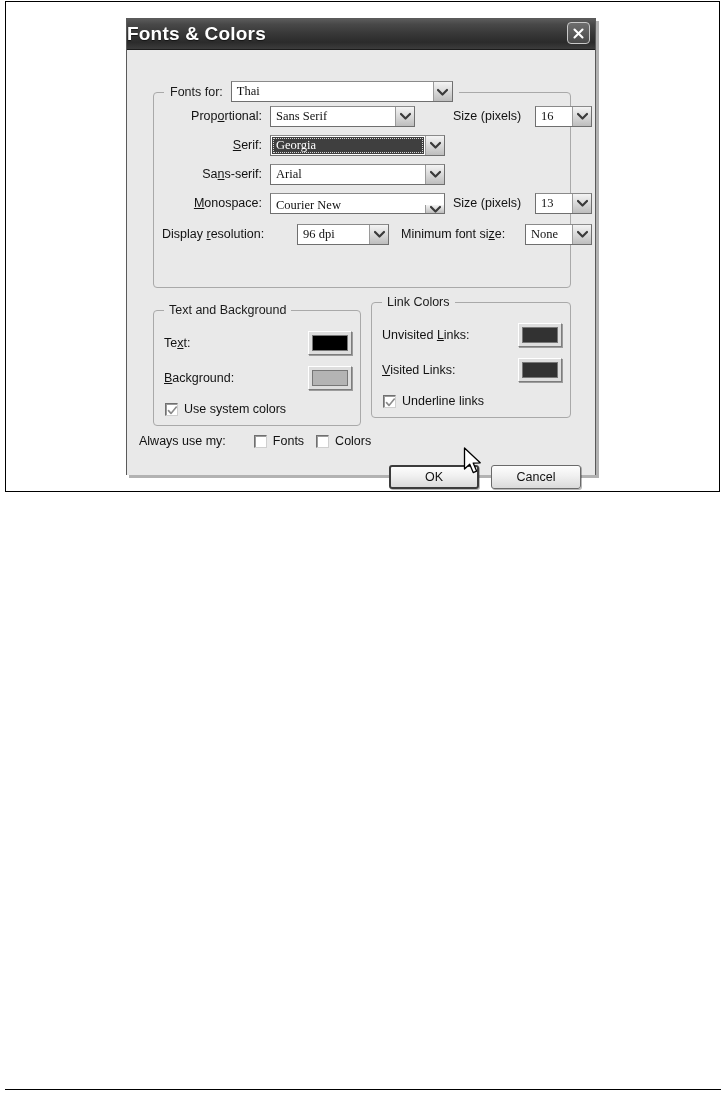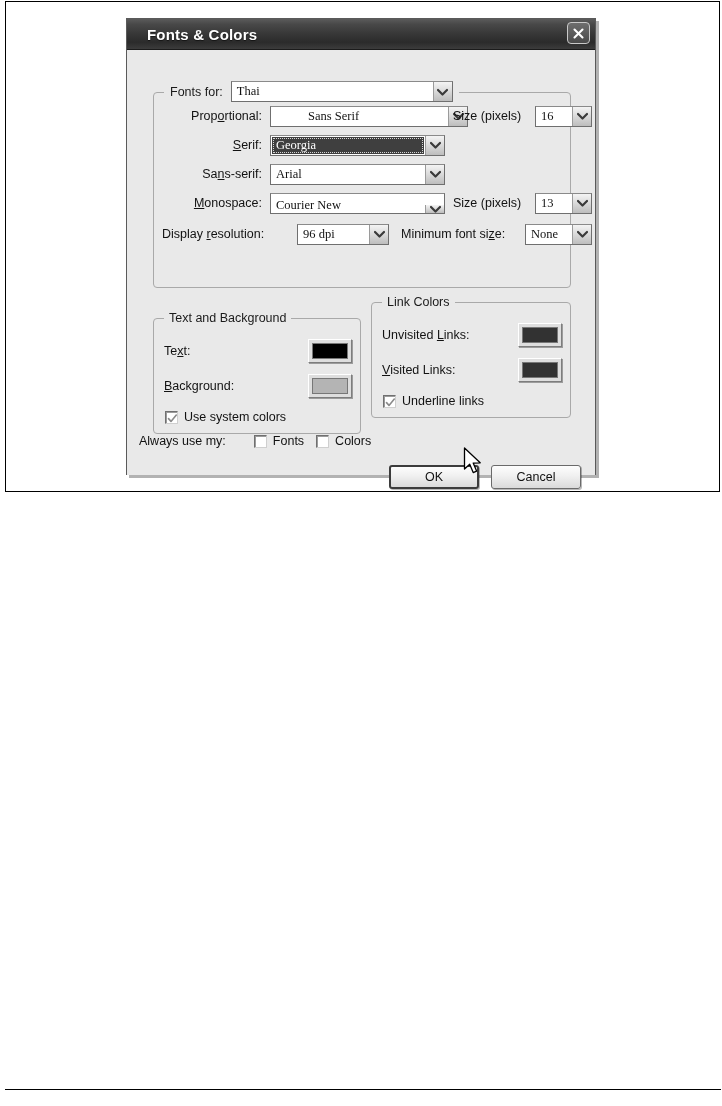--- a/index.html
+++ b/index.html
@@ -51,24 +51,24 @@
   .titlebar {
     position: relative;
     height: 30px;
     background: linear-gradient(to bottom, #5b5b5b 0%, #484848 18%, #363636 52%, #2b2b2b 78%, #3c3c3c 100%);
     border-bottom: 1px solid #1b1b1b;
     display: flex;
     align-items: center;
   }
   .title-text {
     color: #ffffff;
-    font-size: 15px;
+    font-size: 19px;
     font-weight: bold;
     letter-spacing: 0.2px;
-    margin-left: 20px;
+    margin-left: 0;
     text-shadow: 0 1px 1px rgba(0,0,0,0.6);
   }
   .close-btn {
     position: absolute;
     right: 5px;
     top: 3px;
     width: 23px;
     height: 22px;
     border-radius: 4px;
     border: 1px solid #c9c9c9;
@@ -100,21 +100,21 @@
     top: -8px;
     left: 10px;
     background: #e9e9e9;
     padding: 0 5px;
     font-size: 12.5px;
     color: #1a1a1a;
     white-space: nowrap;
   }
 
   #group-fonts   { left: 26px; top: 42px; width: 418px; height: 196px; }
-  #group-textbg  { left: 26px; top: 268px; width: 208px; height: 116px; }
+  #group-textbg  { left: 26px; top: 260px; width: 208px; height: 116px; }
   #group-link    { left: 244px; top: 252px; width: 200px; height: 116px; }
 
   
   .legend-with-combo {
     position: absolute;
     top: -12px;
     left: 10px;
     background: #e9e9e9;
     padding: 0 6px;
     display: flex;
@@ -276,21 +276,21 @@
           <span class="arrow">
             <svg width="11" height="8" viewBox="0 0 11 8">
                 <path d="M1 2 L5.5 6.5 L10 2" stroke="#3a3a3a" stroke-width="2.2" fill="none" stroke-linecap="round" stroke-linejoin="round"></path>
               </svg>
           </span>
         </div>
       </div>
 
       <div class="row" style="left:0; top:23px; width:100%;">
         <span class="lbl" style="position:absolute; left:8px; width:100px; text-align:right;"><span>Prop</span><u>o</u><span>rtional:</span></span>
-        <div class="combo" style="position:absolute; left:116px; width:198px;padding-left:32px;">
+        <div class="combo" style="position:absolute; left:116px; width:145px;">
           <span class="val">Sans Serif</span>
           <span class="arrow">
             <svg width="11" height="8" viewBox="0 0 11 8">
                 <path d="M1 2 L5.5 6.5 L10 2" stroke="#3a3a3a" stroke-width="2.2" fill="none" stroke-linecap="round" stroke-linejoin="round"></path>
               </svg>
           </span>
         </div>
         <span class="lbl" style="position:absolute; left:299px;">Size (pixels)</span>
         <div class="combo" style="position:absolute; left:381px; width:57px;">
           <span class="val">16</span>

